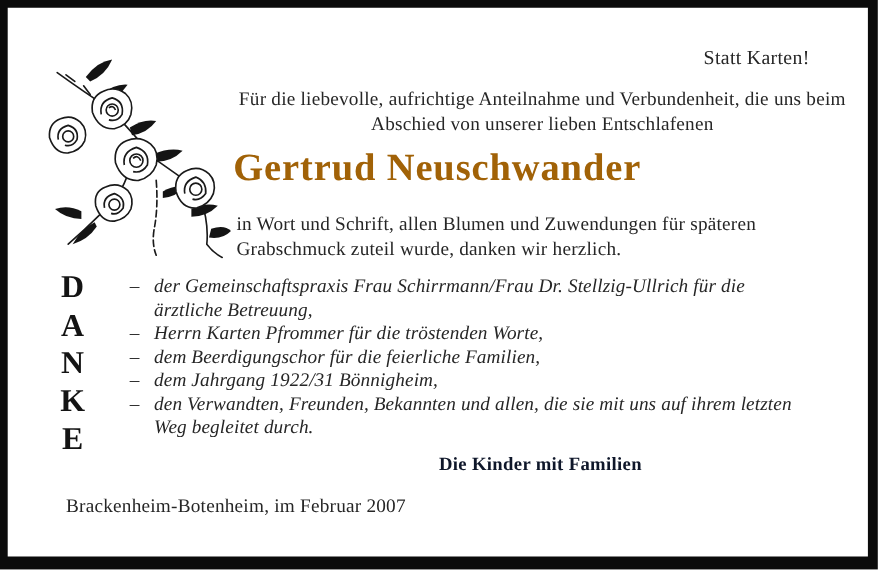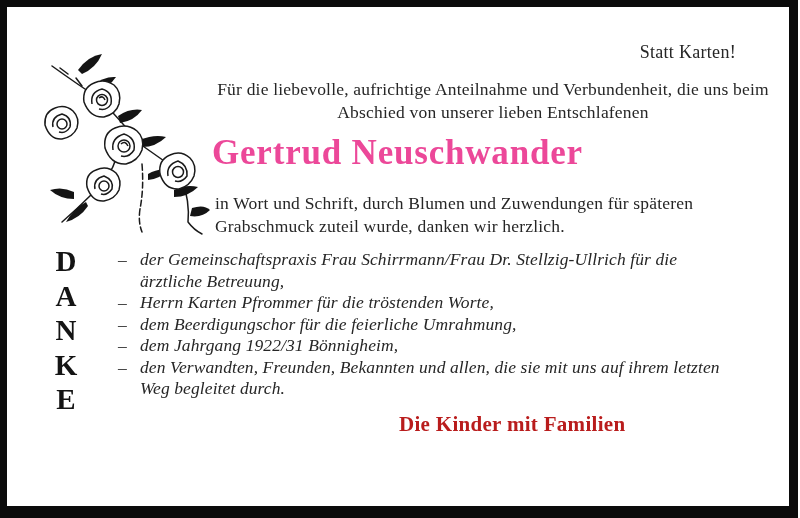--- a/index.html
+++ b/index.html
@@ -25,21 +25,21 @@
   .roses{
     position:absolute;left:22px;top:44px;width:188px;height:200px;
   }
   .intro{
     position:absolute;left:215px;top:78px;width:556px;
     font-size:17.5px;line-height:23px;letter-spacing:.2px;
     text-align:center;
   }
   .name{
     position:absolute;left:212px;top:133px;
-    font-size:35px;font-weight:bold;color:#ec4899;
+    font-size:35px;font-weight:bold;color:#a16207;
     letter-spacing:.8px;white-space:nowrap;
   }
   .intro2{
     position:absolute;left:215px;top:192px;width:556px;
     font-size:17.5px;line-height:23px;letter-spacing:.2px;
   }
   .danke{
     position:absolute;left:48px;top:244px;width:36px;
     display:flex;flex-direction:column;align-items:center;
     font-size:29px;font-weight:bold;color:#141414;
@@ -47,21 +47,21 @@
   }
   .thanks{
     position:absolute;left:118px;top:249px;width:620px;
     font-size:17.5px;line-height:21.5px;letter-spacing:.1px;
   }
   .thanks-item{display:flex;align-items:flex-start;}
   .thanks-item .marker{width:22px;flex:0 0 22px;}
   .thanks-item .t{flex:1;max-width:600px;font-style:italic;}
   .signature{
     position:absolute;left:399px;top:412px;
-    font-size:21px;font-weight:bold;color:#b91c1c;letter-spacing:.3px;
+    font-size:17px;font-weight:bold;color:#0f172a;letter-spacing:.3px;
   }
   .place-date{
     position:absolute;left:60px;top:449px;
     font-size:17.5px;letter-spacing:.2px;
   }
 </style>
 </head>
 <body>
 
 <div class="page">
@@ -123,51 +123,52 @@
       </g>
     </g>
   </svg>
 
   <div class="statt">Statt Karten!</div>
 
   <div class="intro">Für die liebevolle, aufrichtige Anteilnahme und Verbundenheit, die uns beim Abschied von unserer lieben Entschlafenen</div>
 
   <div class="name">Gertrud Neuschwander</div>
 
-  <div class="intro2">in Wort und Schrift, durch Blumen und Zuwendungen für späteren Grabschmuck zuteil wurde, danken wir herzlich.</div>
+  <div class="intro2">in Wort und Schrift, allen Blumen und Zuwendungen für späteren Grabschmuck zuteil wurde, danken wir herzlich.</div>
 
   <div class="danke">
     <span>D</span>
     <span>A</span>
     <span>N</span>
     <span>K</span>
     <span>E</span>
   </div>
 
   <div class="thanks">
     <div class="thanks-item">
       <span class="marker">–</span>
       <span class="t">der Gemeinschaftspraxis Frau Schirrmann/Frau Dr. Stellzig-Ullrich für die ärztliche Betreuung,</span>
     </div>
     <div class="thanks-item">
       <span class="marker">–</span>
       <span class="t">Herrn Karten Pfrommer für die tröstenden Worte,</span>
     </div>
     <div class="thanks-item">
       <span class="marker">–</span>
-      <span class="t">dem Beerdigungschor für die feierliche Umrahmung,</span>
+      <span class="t">dem Beerdigungschor für die feierliche Familien,</span>
     </div>
     <div class="thanks-item">
       <span class="marker">–</span>
       <span class="t">dem Jahrgang 1922/31 Bönnigheim,</span>
     </div>
     <div class="thanks-item">
       <span class="marker">–</span>
       <span class="t">den Verwandten, Freunden, Bekannten und allen, die sie mit uns auf ihrem letzten Weg begleitet durch.</span>
     </div>
   </div>
 
   <div class="signature">Die Kinder mit Familien</div>
 
+  <div class="place-date">Brackenheim-Botenheim, im Februar 2007</div>
 
   <div class="frame"></div>
 
 </div>
 
 </body></html>

